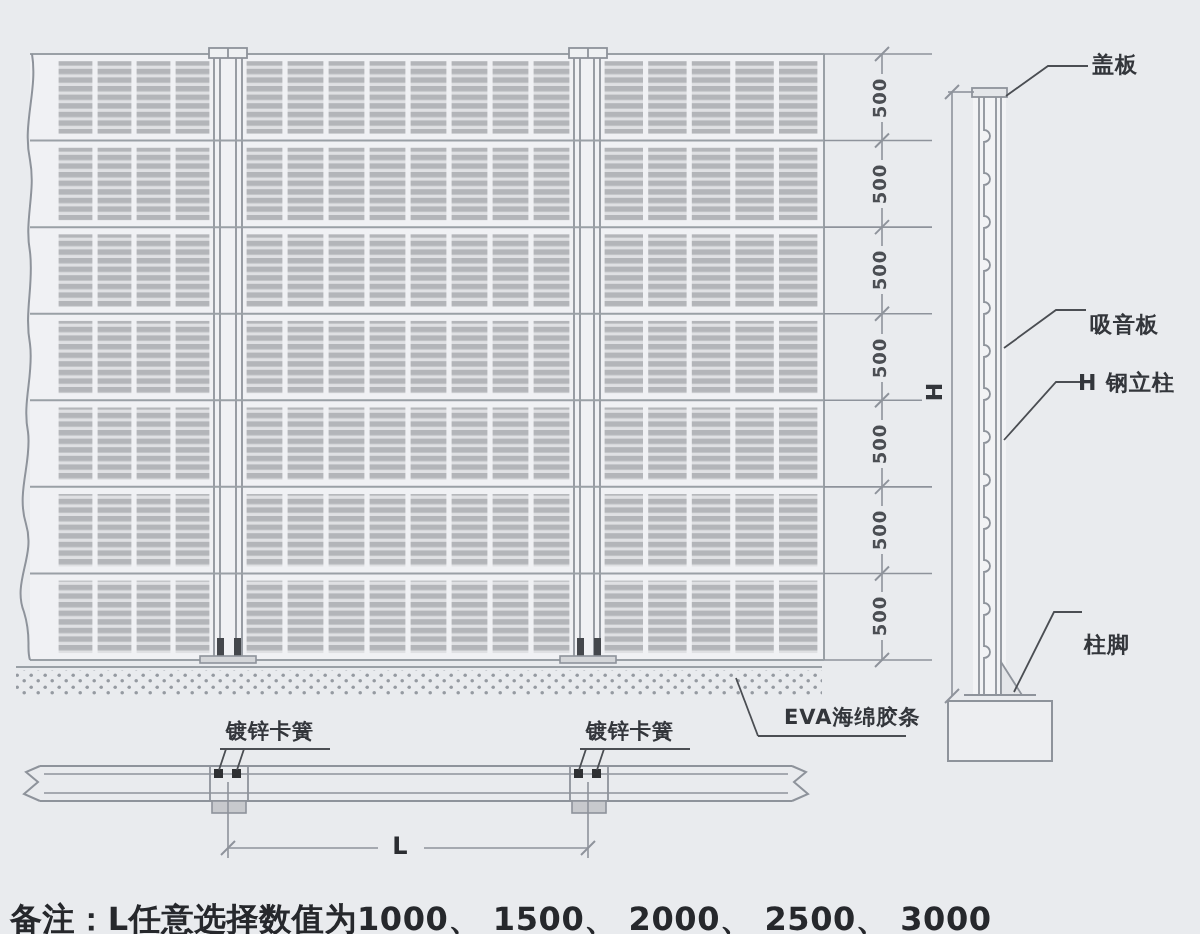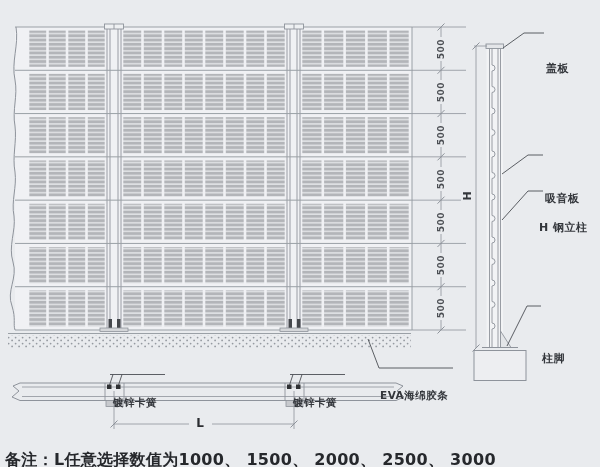--- a/index.html
+++ b/index.html
@@ -4,21 +4,21 @@
 <style>
   html,body{margin:0;padding:0;}
   body{font-family:"DejaVu Sans","Liberation Sans",sans-serif;background:#d7d9dd;}
   .canvas{
     position:relative;width:600px;height:467px;margin:0 auto;
     background:#e9ebee;overflow:hidden;
   }
   .canvas svg{position:absolute;left:0;top:0;}
   .lbl{
     position:absolute;color:#33363b;font-size:11px;font-weight:600;
-    white-space:nowrap;line-height:13px;letter-spacing:0.5px;margin-top:36px;
+    white-space:nowrap;line-height:13px;letter-spacing:0.5px;
   }
   .lbl-small{font-size:10.5px;}
   .dim-rot{
     position:absolute;width:24px;height:12px;line-height:12px;text-align:center;
     font-size:9px;font-weight:600;color:#4b4e53;background:#e9ebee;
     transform:rotate(-90deg);letter-spacing:0.5px;
   }
   .h-rot{
     position:absolute;left:458px;top:189px;width:20px;height:14px;line-height:14px;
     text-align:center;font-size:11px;font-weight:600;color:#33363b;
@@ -272,21 +272,21 @@
         <polyline points="502,220 528,191 543,191" fill="none" stroke="#4b4e53" stroke-width="0.9"></polyline>
         <polyline points="507,346 527,306 541,306" fill="none" stroke="#4b4e53" stroke-width="0.9"></polyline>
       </g>
     </svg>
 
   <div class="lbl" style="left:546px;top:26px">盖板</div>
   <div class="lbl" style="left:545px;top:156px">吸音板</div>
   <div class="lbl" style="left:539px;top:185px">H 钢立柱</div>
   <div class="lbl" style="left:542px;top:316px">柱脚</div>
 
-  <div class="lbl lbl-small" style="left:380px;top:353px">EVA海绵胶条</div>
+  <div class="lbl lbl-small" style="left:392px;top:353px">EVA海绵胶条</div>
   <div class="lbl lbl-small" style="left:113px;top:360px">镀锌卡簧</div>
   <div class="lbl lbl-small" style="left:293px;top:360px">镀锌卡簧</div>
 
   <div class="l-dim">L</div>
   <div class="h-rot">H</div>
 
   <div class="note">备注：L任意选择数值为1000、 1500、 2000、 2500、 3000</div>
 <div class="dim-rot" style="left: 429px; top: 42.6429px;">500</div>
     <div class="dim-rot" style="left: 429px; top: 85.9286px;">500</div>
     <div class="dim-rot" style="left: 429px; top: 129.214px;">500</div>

